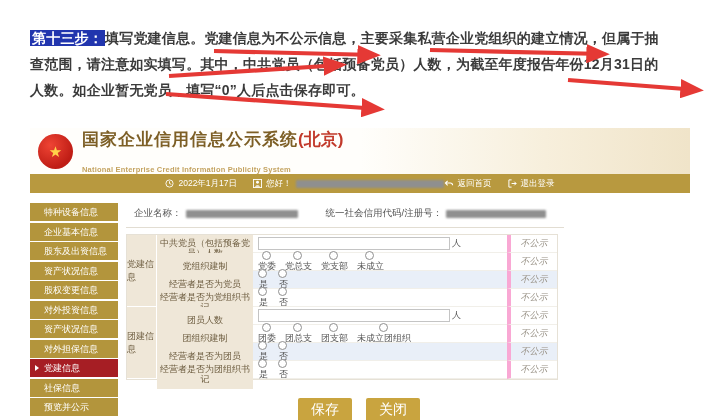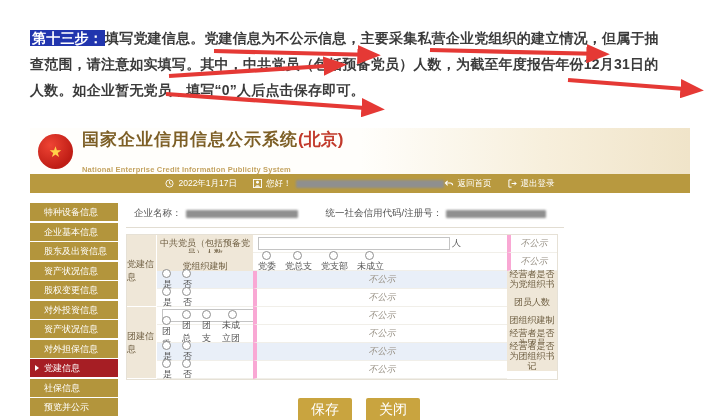--- a/index.html
+++ b/index.html
@@ -189,20 +189,21 @@
               <span class="radio"></span>
               <span>党支部</span>
             </span>
           <span class="opt">
               <span class="radio"></span>
               <span>未成立</span>
             </span>
         </div>
         <div class="pcell">不公示</div>
 
+        <div class="lcell">经营者是否为党员</div>
         <div class="ccell altbg">
           <span class="opt">
               <span class="radio"></span>
               <span>是</span>
             </span>
           <span class="opt">
               <span class="radio"></span>
               <span>否</span>
             </span>
         </div>

